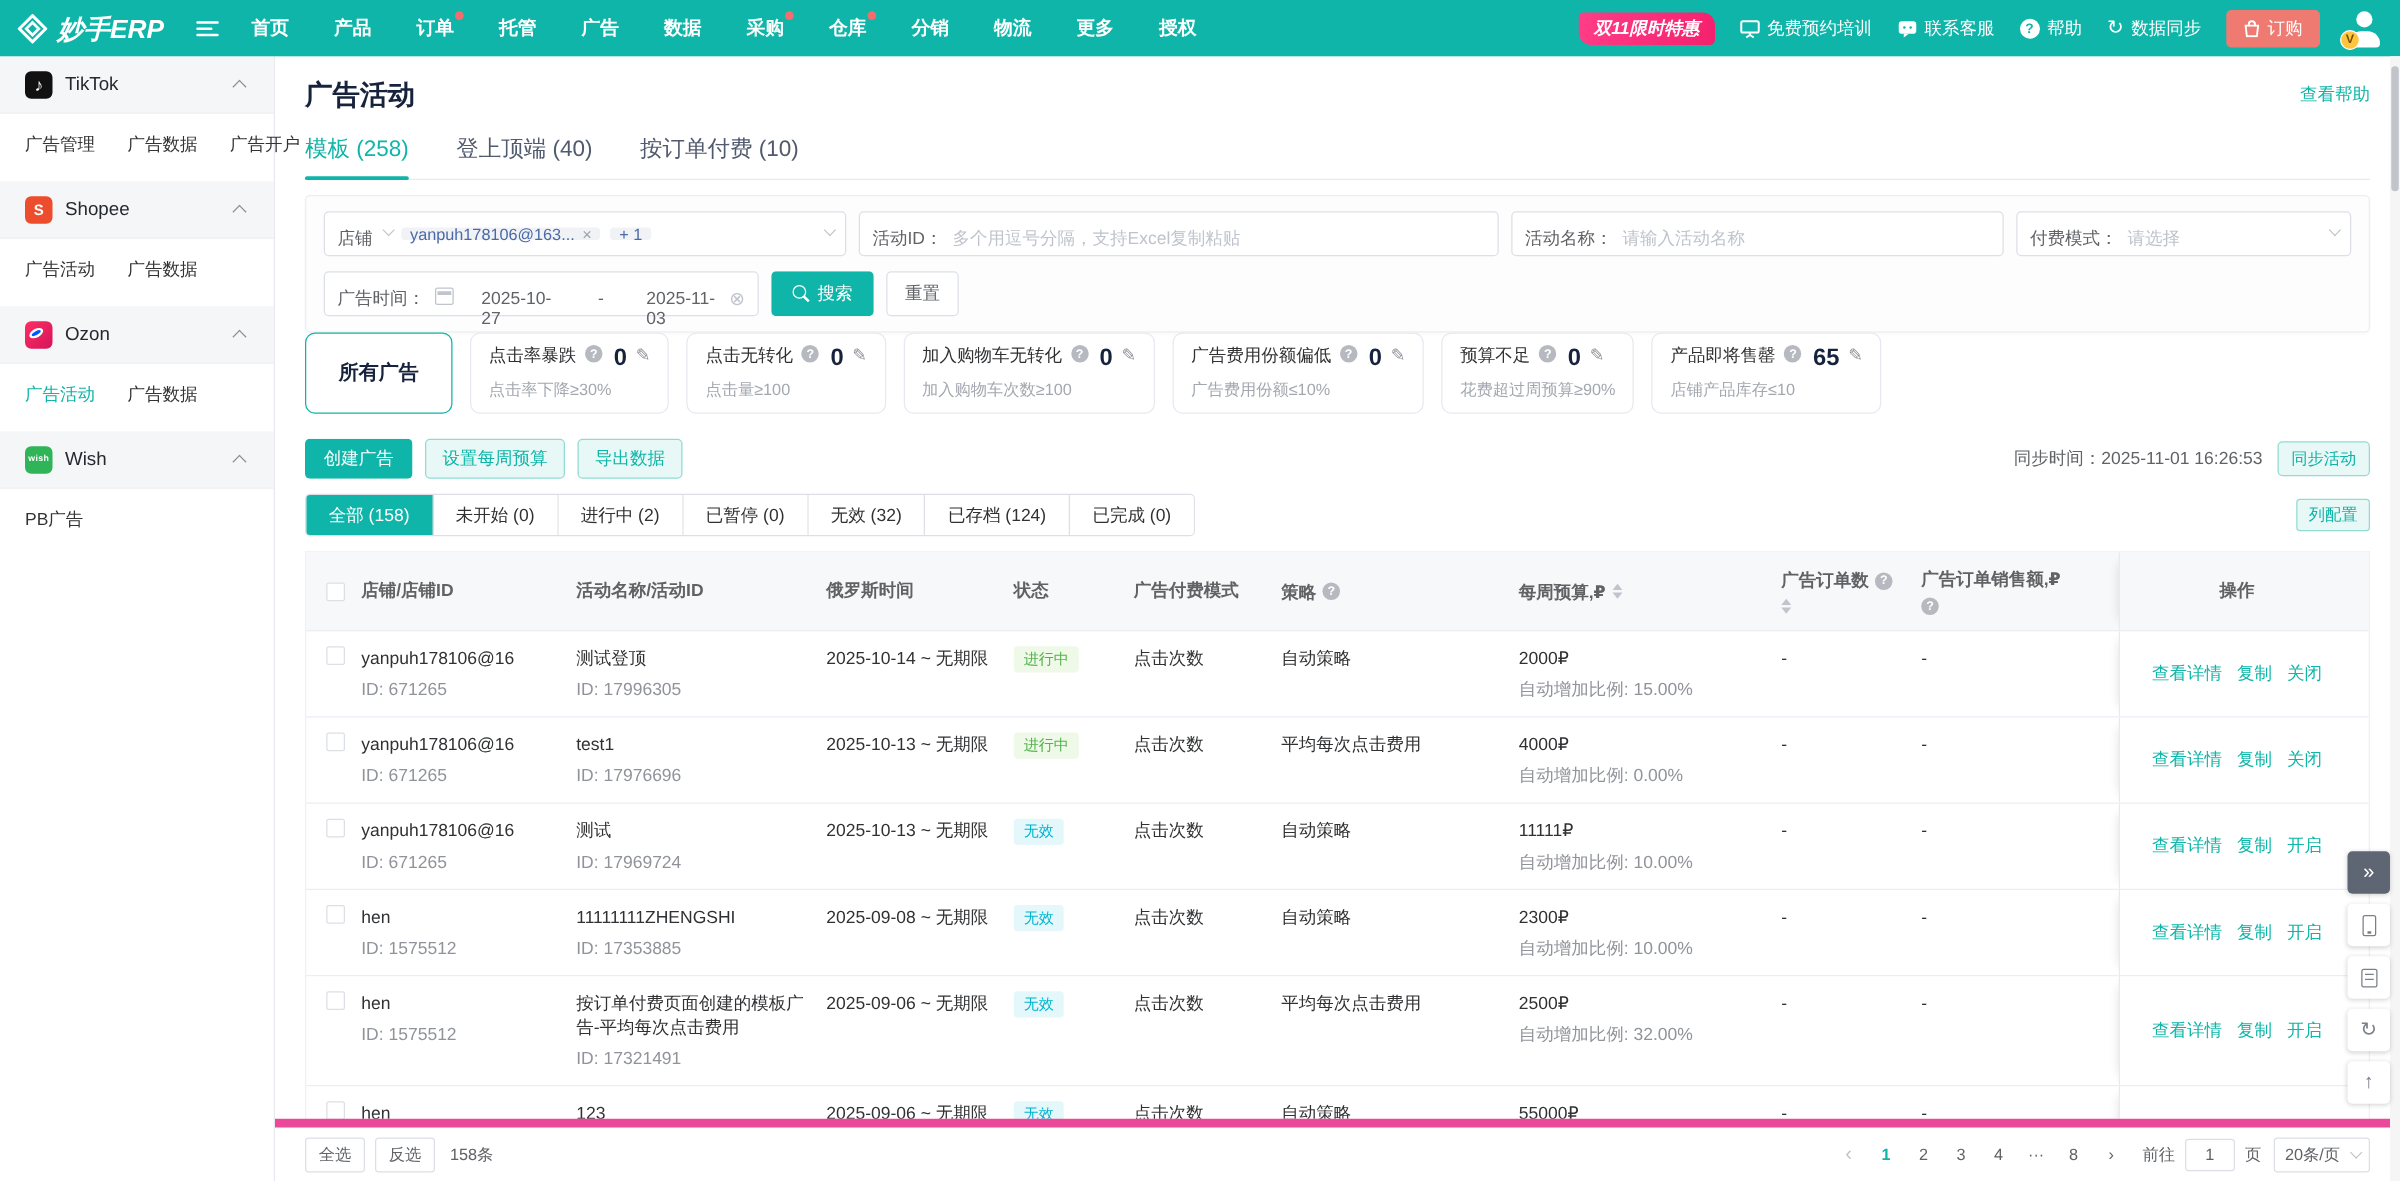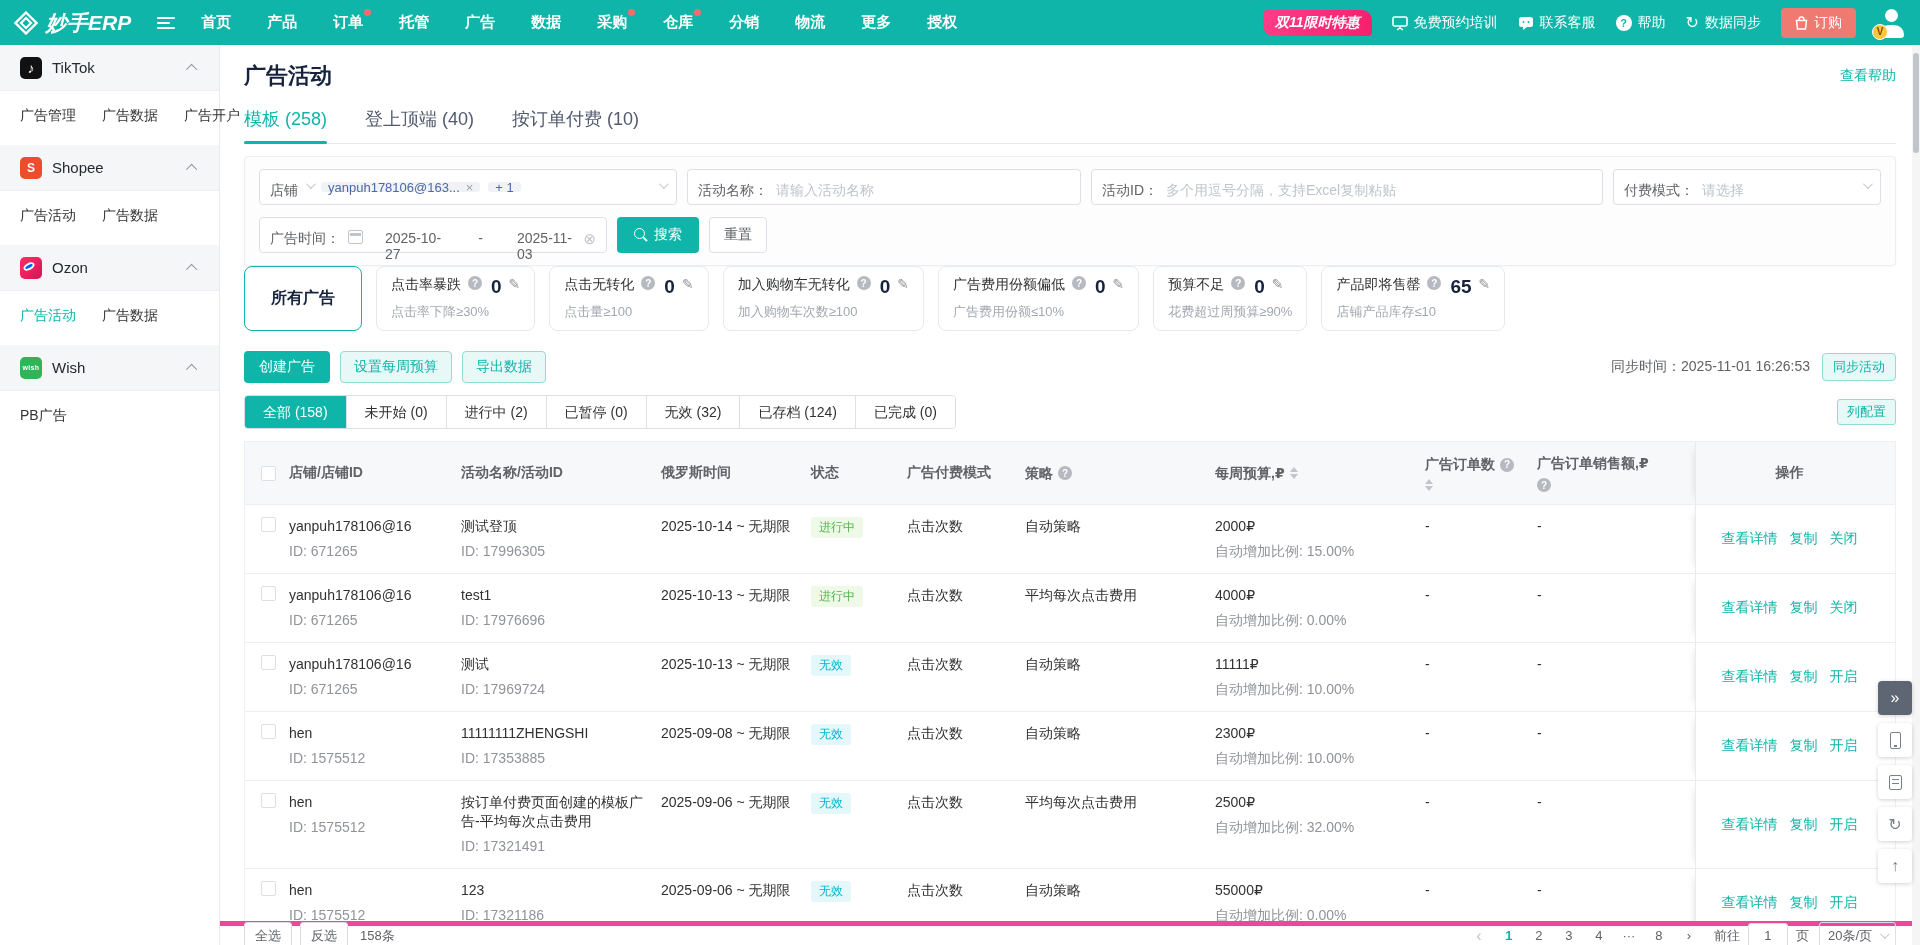--- a/index.html
+++ b/index.html
@@ -145,21 +145,21 @@
   .sort i { display:block; width:0; height:0; border-left:4px solid transparent; border-right:4px solid transparent;}
   .sort .up { border-bottom:5px solid #c0c4cc;}
   .sort .dn { border-top:5px solid #c0c4cc;}
   .badge { align-self:flex-start; font-size:12px; padding:2px 8px; border-radius:3px; white-space:nowrap;}
   .badge.green { color:#52b54b; background:#eef9e8;}
   .badge.cyan { color:#00b4d0; background:#e4f8fb;}
   .ops-link { color:#0eb5a8; cursor:pointer; white-space:nowrap;}
   .t-line { line-height:19px;}
 
   
-  .pager { position:absolute; left:0; right:0; bottom:0; height:24px; border-top:5px solid #ec4899; background:#fff;
+  .pager { position:absolute; left:0; right:0; bottom:0; height:50px; border-top:7px solid #ec4899; background:#fff;
     display:flex; align-items:center; padding:0 24px; gap:8px;}
   .pg-btn { border:1px solid #dcdfe6; border-radius:3px; background:#fff; padding:4px 10px; font-size:13px; color:#606266; cursor:pointer;}
   .pg-total { font-size:13px; color:#606266; margin-left:4px;}
   .pg-right { margin-left:auto; display:flex; align-items:center; gap:4px; font-size:13px; color:#606266;}
   .pg-num { min-width:26px; height:26px; display:flex; align-items:center; justify-content:center; cursor:pointer; font-size:13px; color:#606266; border-radius:3px;}
   .pg-num.active { color:#0eb5a8; font-weight:bold;}
   .pg-arrow { color:#c0c4cc; font-size:16px;}
   .pg-input { width:40px; height:26px; border:1px solid #dcdfe6; border-radius:3px; text-align:center; font-size:13px; color:#606266; margin:0 4px;}
   .pg-size { border:1px solid #dcdfe6; border-radius:3px; height:28px; display:flex; align-items:center; gap:8px; padding:0 8px; cursor:pointer; margin-left:6px;}
 
@@ -309,27 +309,27 @@
         <div class="fbox f-shop">
           <span class="lbl">店铺</span>
           <span class="sel-arrow" style="margin-left:0;"></span>
           <span class="chip">
             <span>yanpuh178106@163...</span>
             <span class="x">×</span>
           </span>
           <span class="chip">+ 1</span>
           <span class="sel-arrow"></span>
         </div>
+        <div class="fbox f-id">
+          <span class="lbl">活动ID：</span>
+          <span class="ph">多个用逗号分隔，支持Excel复制粘贴</span>
+        </div>
         <div class="fbox f-name">
           <span class="lbl">活动名称：</span>
           <span class="ph">请输入活动名称</span>
-        </div>
-        <div class="fbox f-id">
-          <span class="lbl">活动ID：</span>
-          <span class="ph">多个用逗号分隔，支持Excel复制粘贴</span>
         </div>
         <div class="fbox f-pay">
           <span class="lbl">付费模式：</span>
           <span class="ph">请选择</span>
           <span class="sel-arrow"></span>
         </div>
       </div>
       <div class="filter-row">
         <div class="fbox f-date">
           <span class="lbl">广告时间：</span>

